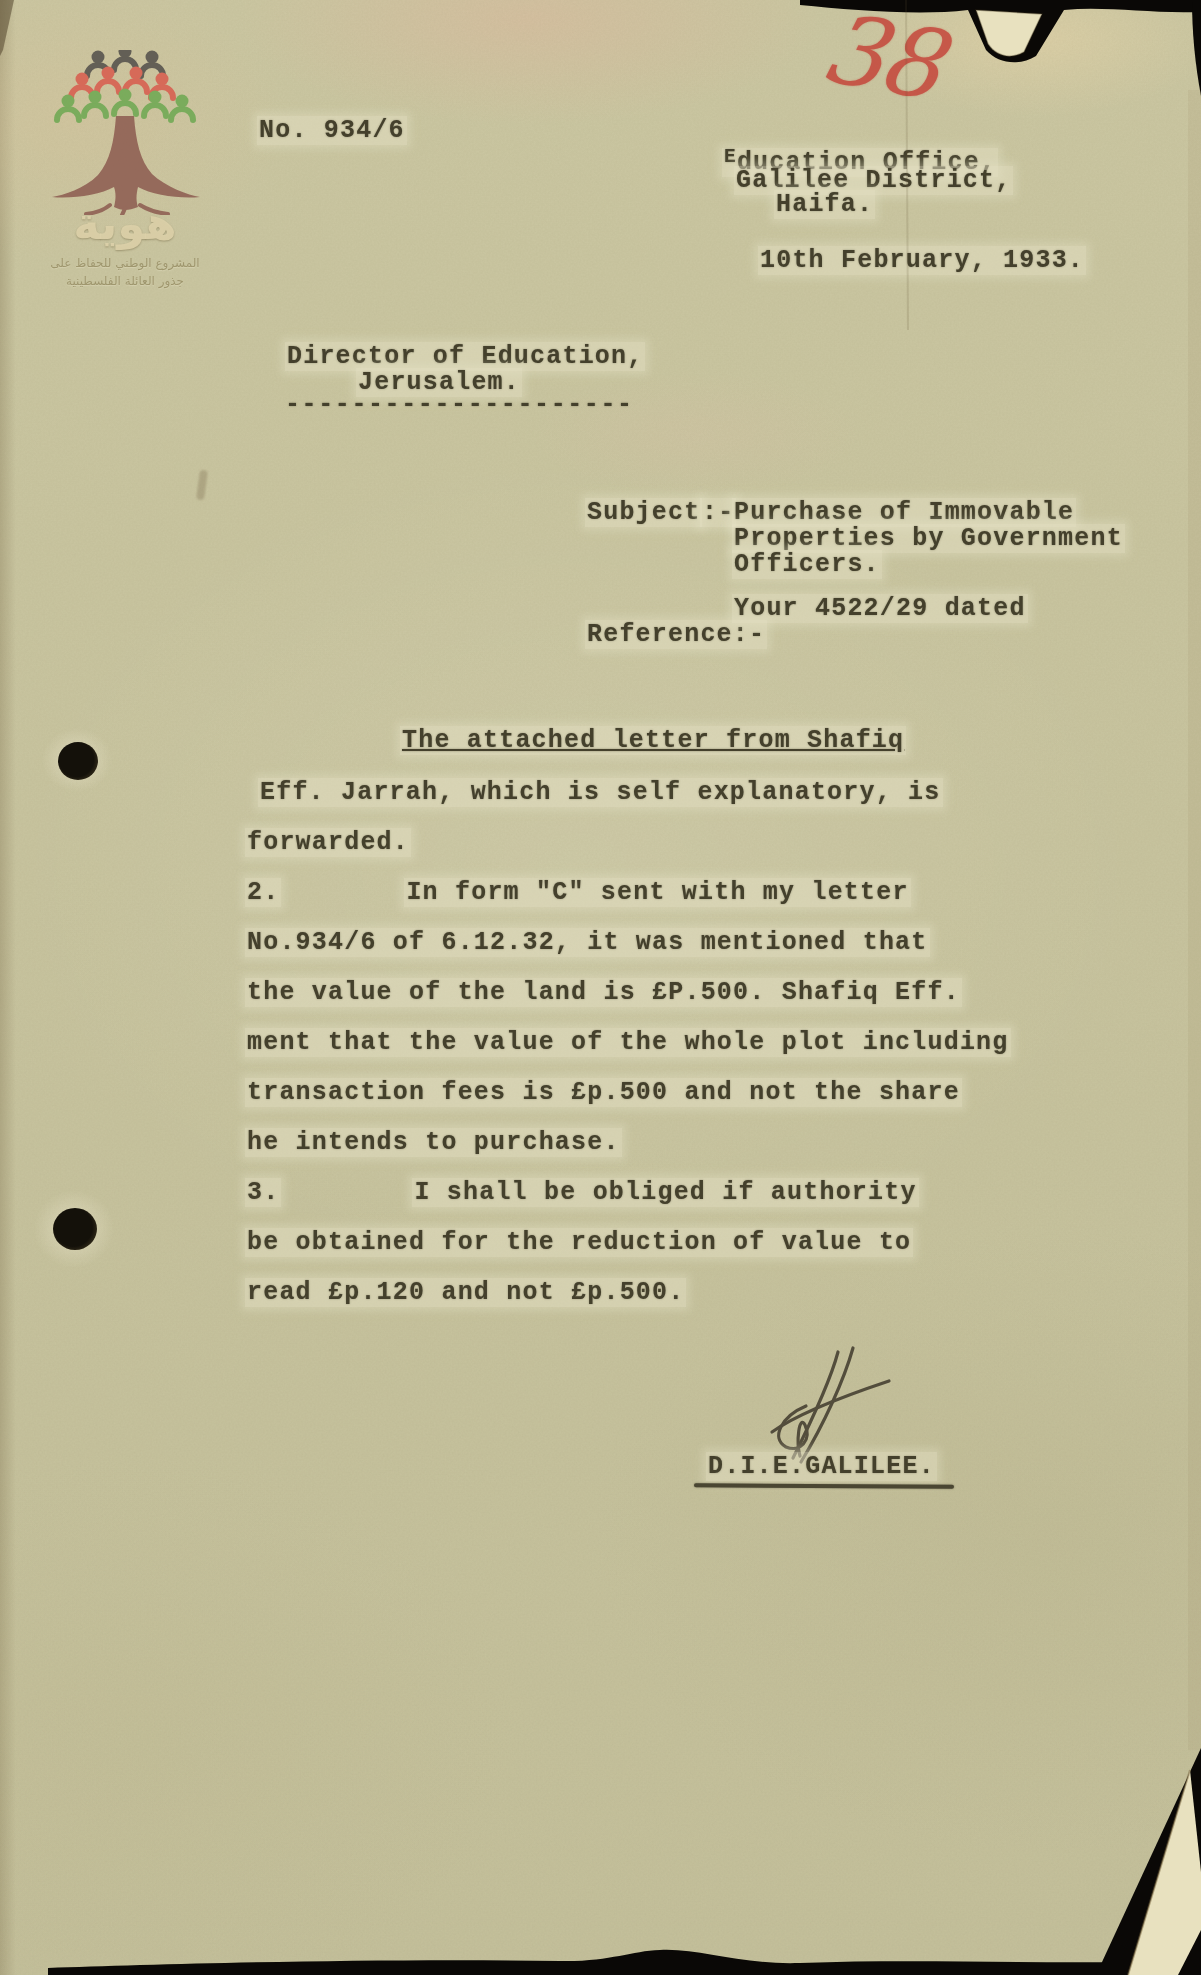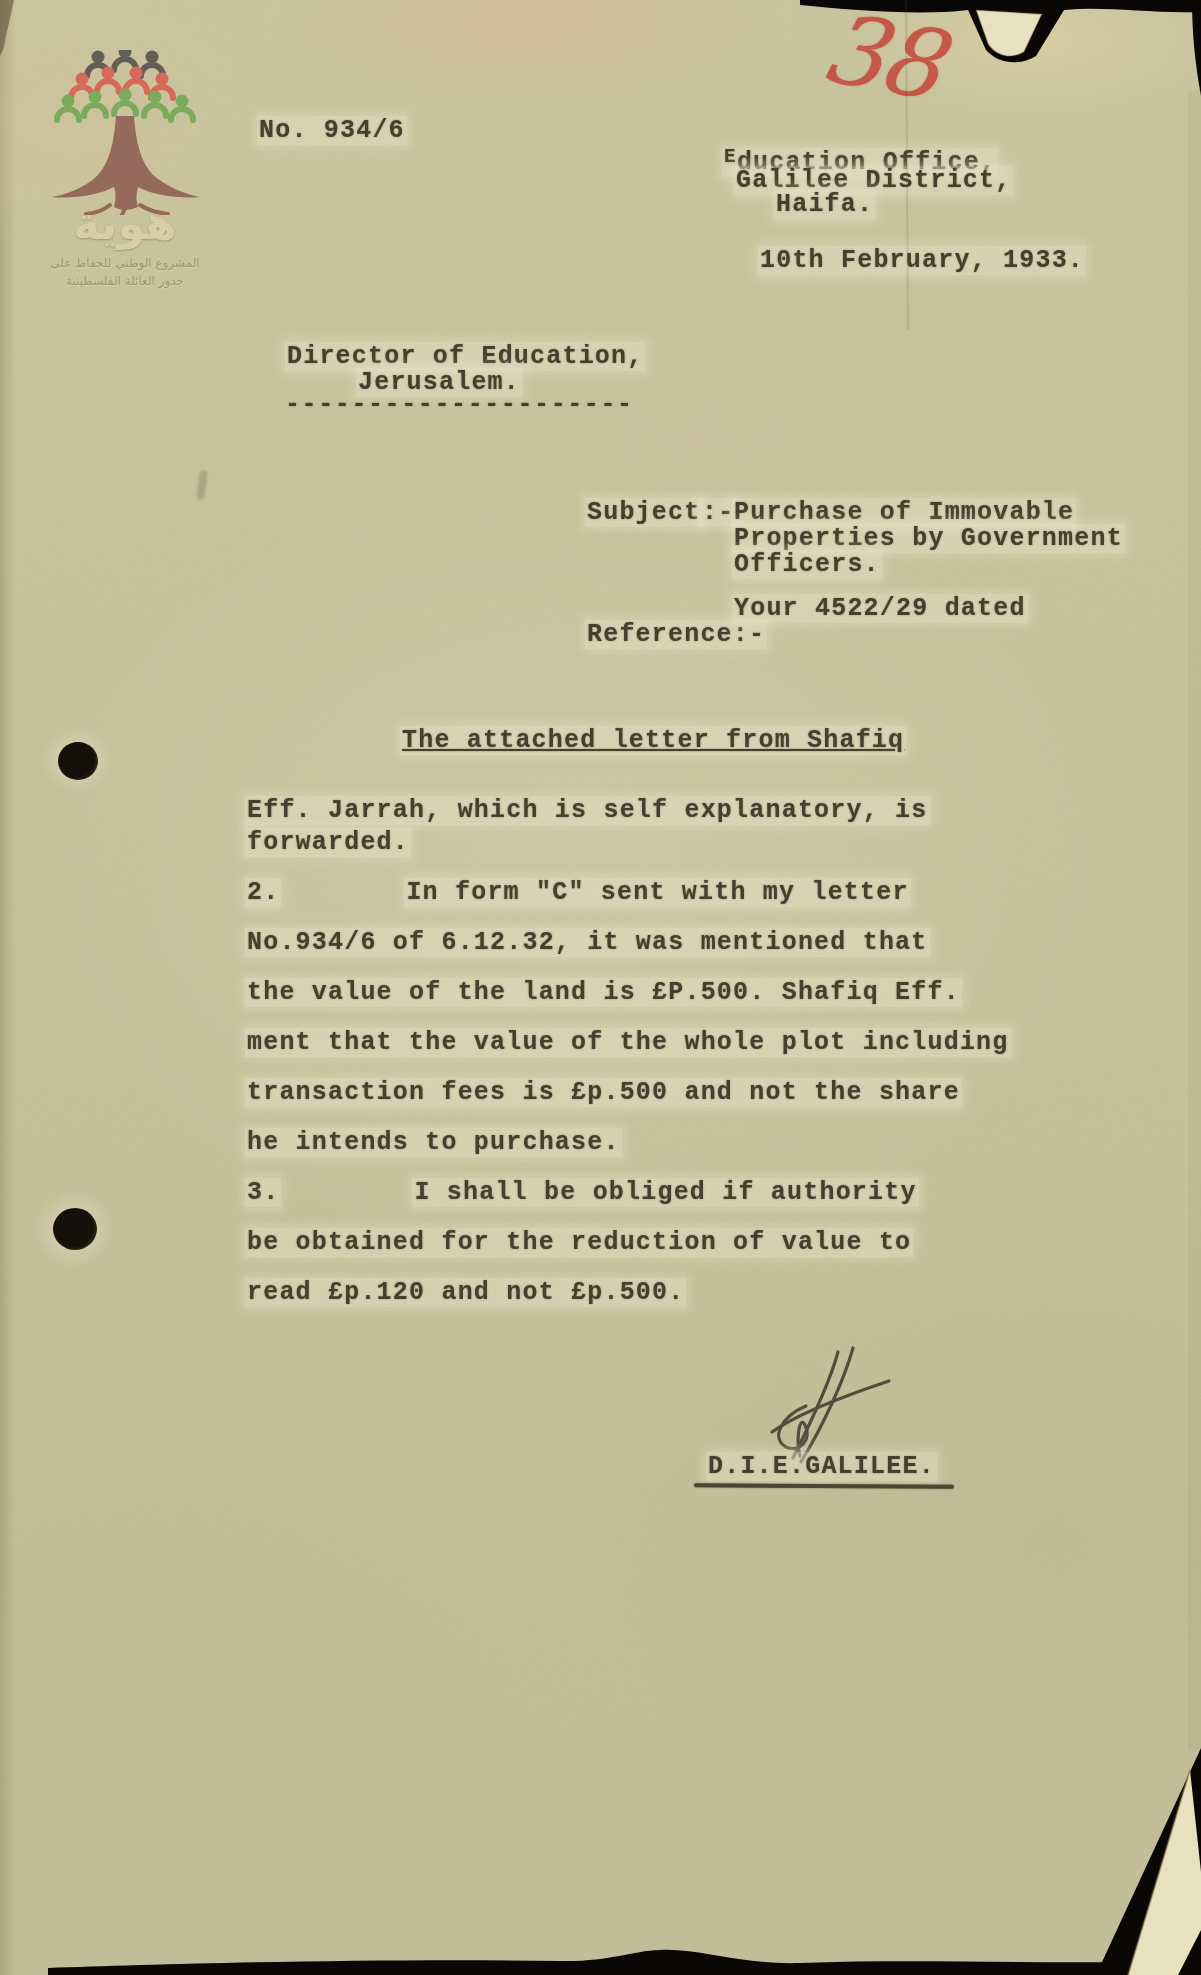--- a/index.html
+++ b/index.html
@@ -37,21 +37,21 @@
   .subj-label{left:585px;top:498px;}
   .subj-sep{left:700px;top:498px;}
   .subj-l0{left:732px;top:498px;}
   .subj-l1{left:732px;top:524px;}
   .subj-l2{left:732px;top:550px;}
   .ref-label{left:585px;top:594px;margin-top:26px;}
   .ref-l0{left:732px;top:594px;}
   .ref-l1{left:732px;top:620px;}
 
   .bl{left:245px;}
-  .b0{left:400px;top:726px;text-decoration:underline;} .b1{top:796px;} .b2{top:828px;}
+  .b0{left:400px;top:726px;text-decoration:underline;} .b1{top:778px;margin-left:13px;} .b2{top:828px;}
   .b3{top:878px;} .b4{top:928px;} .b5{top:978px;}
   .b6{top:1028px;} .b7{top:1078px;} .b8{top:1128px;}
   .b9{top:1178px;} .b10{top:1228px;} .b11{top:1278px;}
   .b3 .bt{margin-left:123px;} .b9 .bt{margin-left:131px;margin-top:48px;}
 
   .folio{position:absolute;left:832px;top:10px;font-family:"DejaVu Serif",serif;
      font-style:italic;font-size:96px;line-height:1;color:#c5453a;opacity:.85;
      transform:rotate(10deg) skewX(-6deg);letter-spacing:-4px;
      text-shadow:0 0 2px rgba(197,69,58,.5);}
 

